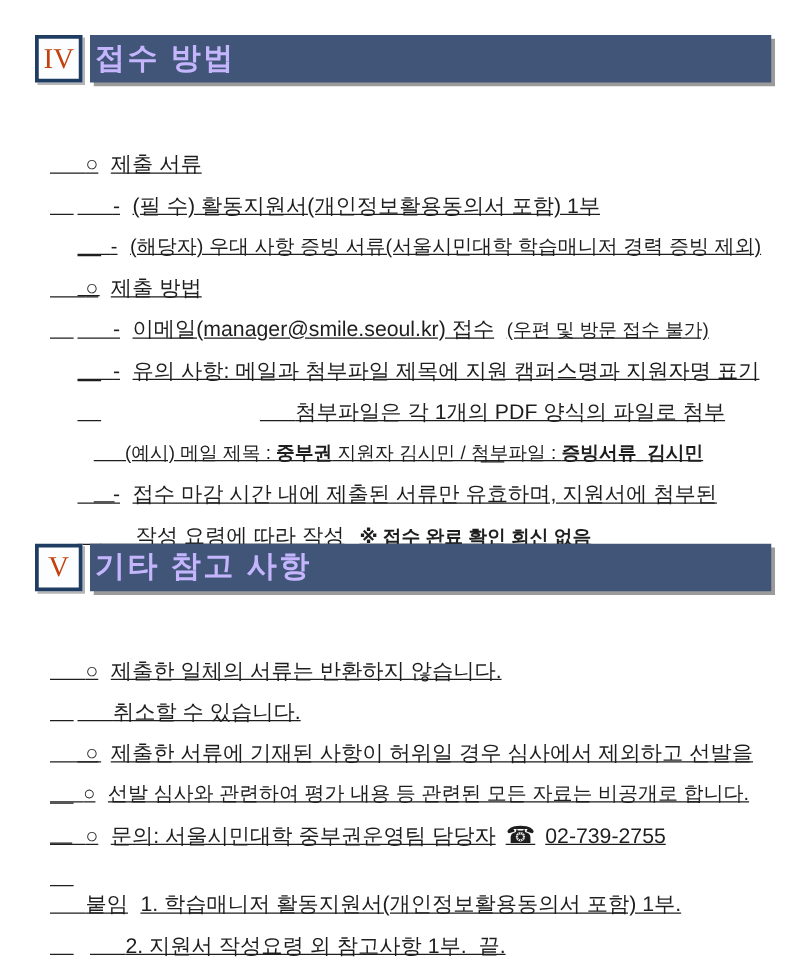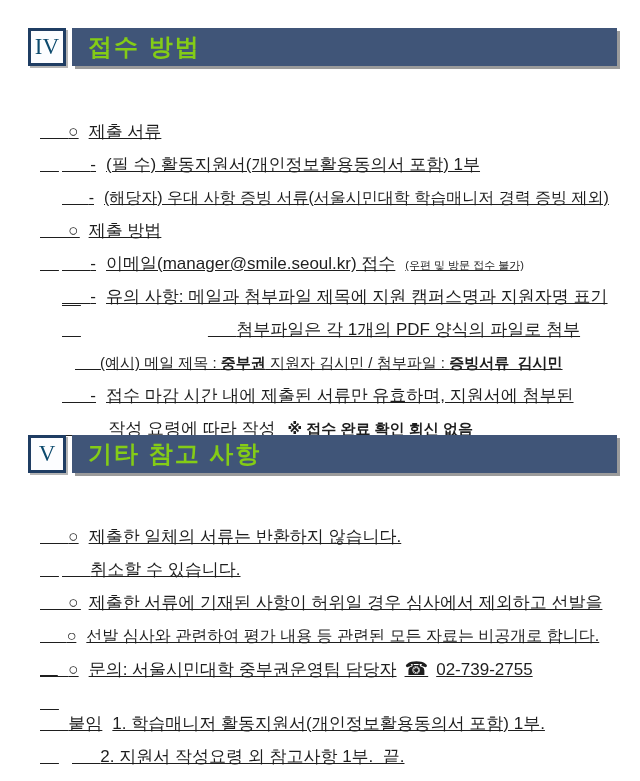--- a/index.html
+++ b/index.html
@@ -7,46 +7,46 @@
     width:640px; height:781px; background:#ffffff; overflow:hidden;
     font-family:"Liberation Sans","DejaVu Sans",sans-serif;
     color:#1e1e1e; position:relative;
   }
   
   .sec-header { display:flex; align-items:flex-start; margin:0 23px 0 28px; }
   .sec-header.first { padding-top:28px; }
   .sec-header.second { margin-top:23px; }
   .numbox {
     width:32px; height:32px; border:3px solid #1f3d63; background:#fcfdff;
-    color:#0c4a6e; font-family:"Liberation Serif","DejaVu Serif",serif;
+    color:#c2410c; font-family:"Liberation Serif","DejaVu Serif",serif;
     font-size:23px; line-height:32px; text-align:center;
     box-shadow:2px 2px 0 #b5b5b5; flex:0 0 auto;
   }
   .banner {
     flex:1 1 auto; margin-left:6px; height:38px; background:#405578;
-    box-shadow:3px 3px 0 #9b9b9b; color:#84cc16; font-weight:bold;
-    font-size:24px; line-height:38px; padding-left:16px; letter-spacing:2px;
+    box-shadow:3px 3px 0 #9b9b9b; color:#c4b5fd; font-weight:bold;
+    font-size:24px; line-height:38px; padding-left:4px; letter-spacing:2px;
   }
   
   .rows { }
   .row { white-space:pre; font-size:17px; line-height:33px; height:33px;text-decoration:underline; }
   .rows.sec4 { margin-top:16px; }
   .rows.sec5 { margin-top:14px; }
   .rows.attach { margin-top:22px; }
   .ind-bullet { padding-left:40px; }
   .ind-dash { padding-left:62px; }
   .ind-cont { padding-left:148px;text-align:center; }
   .ind-example { padding-left:75px; font-size:15px; }
   .ind-cont2 { padding-left:80px; }
   .ind-wrap { padding-left:62px; }
   .ind-attach { padding-left:40px; }
   .ind-attach2 { padding-left:72px; }
   .bullet { margin-right:10px; }
   .dash { margin-right:10px; }
-  .sm { font-size:11px; margin-left:10px; }
+  .sm { font-size:15px; margin-left:10px; }
   .note { font-size:15px; font-weight:bold; margin-left:12px; }
   .b { font-weight:bold; }
   .fit { font-size:16px; }
   .phone-icon { font-size:19px; margin:0 8px; }
   .att-label { margin-right:10px; }
 </style>
 </head>
 <body>
 
 <div class="page">

